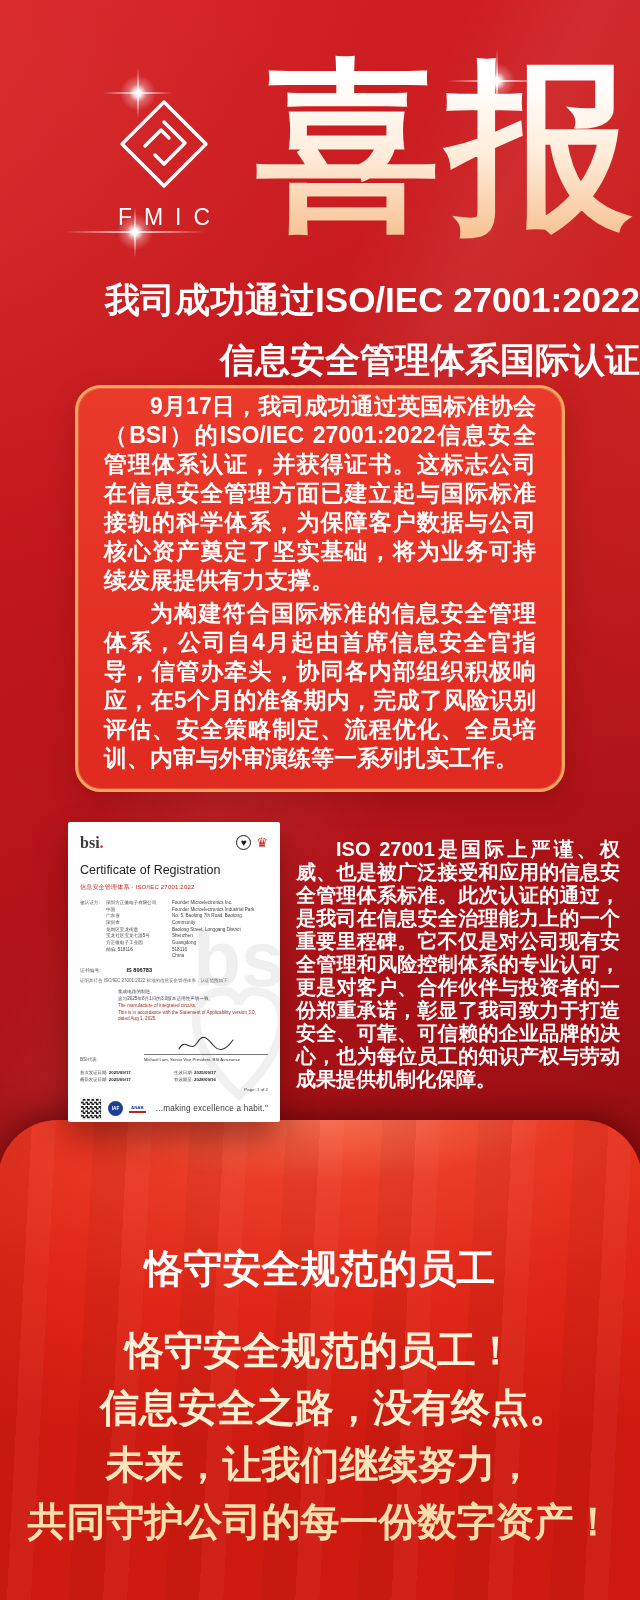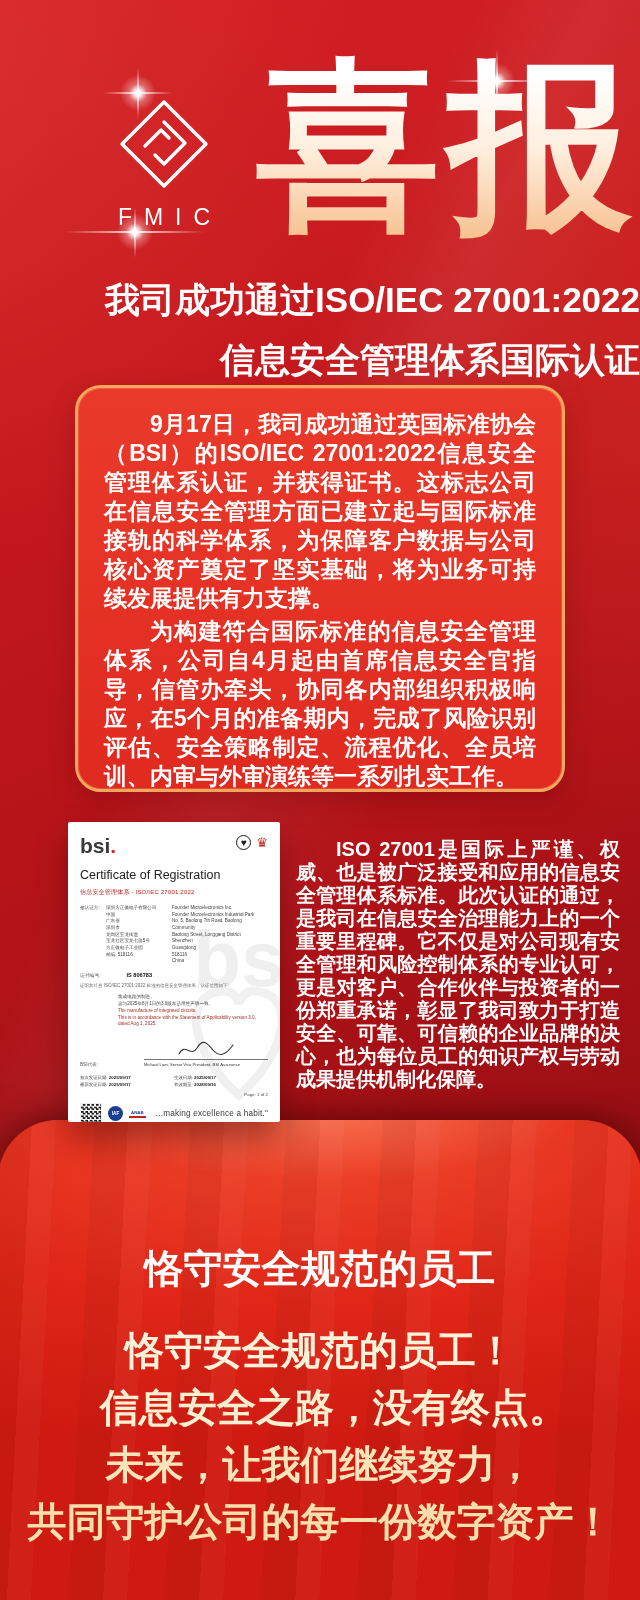--- a/index.html
+++ b/index.html
@@ -47,40 +47,40 @@
     font-size:184px;line-height:1.05;font-weight:900;letter-spacing:8px;text-indent:8px;
     color:#f9cf9e;
     background:linear-gradient(180deg,#ffffff 14%,#ffeedd 52%,#f6bf8c 100%);
     -webkit-background-clip:text;background-clip:text;-webkit-text-fill-color:transparent;
     text-shadow:none;}
   .subtitle{position:absolute;left:0;right:0;top:270px;text-align:right;color:#fff;
     font-weight:900;font-size:35px;line-height:60px;white-space:nowrap;}
 
   
   .card{position:absolute;left:75px;top:385px;width:490px;height:407px;
-    border:3px solid #f2a75c;border-radius:26px;padding:22px 26px;overflow:hidden;
+    border:3px solid #f2a75c;border-radius:26px;padding:4px 26px;overflow:hidden;
     background:linear-gradient(180deg,#ea3a2b 0%,#e02a20 100%);
     box-shadow:0 0 0 1px rgba(255,190,120,.25) inset, 0 10px 26px rgba(90,0,0,.25);}
   .card p{margin:0;color:#fff;font-weight:700;font-size:23px;line-height:29px;
     text-align:justify;text-indent:2em;}
   .card p + p{margin-top:4px;}
 
   
   .commentary{position:absolute;left:292px;top:834px;width:324px;color:#fff;
     font-weight:700;font-size:20px;line-height:23px;text-align:justify;text-indent:2em;margin:4px;}
 
   
   .certificate{position:absolute;left:68px;top:822px;width:212px;height:300px;
     background:#fff;border-radius:2px;padding:13px 12px 8px 12px;overflow:hidden;
     box-shadow:0 16px 32px rgba(70,0,0,.45);color:#333;z-index:3;}
   .cert-inner{position:relative;z-index:1;}
   .wm-text{position:absolute;right:-26px;top:92px;font-size:78px;font-weight:700;color:#efefef;z-index:0;}
   .wm-heart{position:absolute;right:-34px;top:142px;z-index:0;opacity:.75;}
   .cert-head{display:flex;justify-content:space-between;align-items:flex-start;}
-  .bsi-logo{font-size:21px;font-weight:700;color:#3a3a3a;line-height:1;}
+  .bsi-logo{font-size:16px;font-weight:700;color:#3a3a3a;line-height:1;font-family:Liberation Serif, serif;}
   .bsi-logo .dot{color:#e0251b;}
   .cert-marks{display:flex;gap:5px;align-items:center;}
   .kitemark{width:15px;height:15px;border:1px solid #1a1a1a;border-radius:50%;
     display:flex;align-items:center;justify-content:center;font-size:10px;color:#1a1a1a;line-height:1;}
   .crest{font-size:13px;color:#c22018;line-height:1;}
   .cert-title{font-size:12.5px;color:#222;margin-top:12px;font-weight:400;}
   .cert-scheme{font-size:6px;color:#c22018;margin-top:6px;letter-spacing:.2px;}
   .cert-holder{display:flex;margin-top:8px;font-size:4.6px;line-height:1.45;color:#444;}
   .cert-holder .lbl{width:26px;color:#555;}
   .cert-holder .cn{width:66px;}

